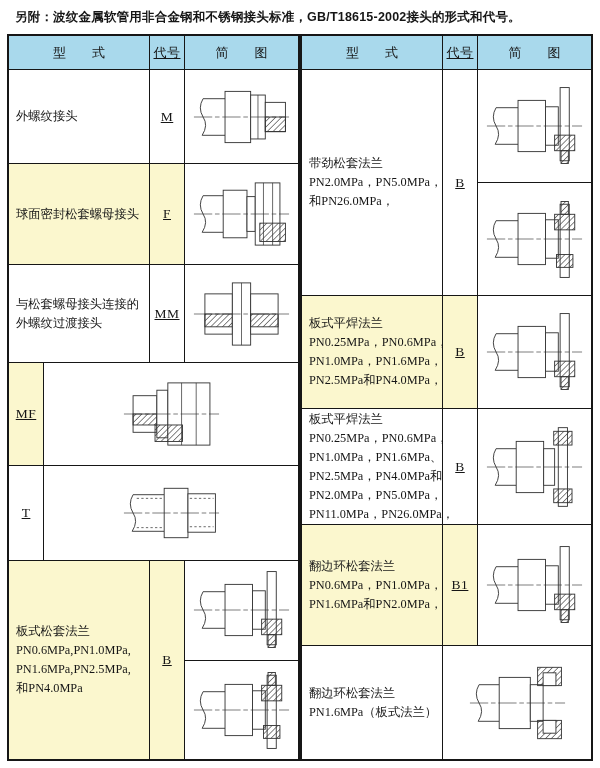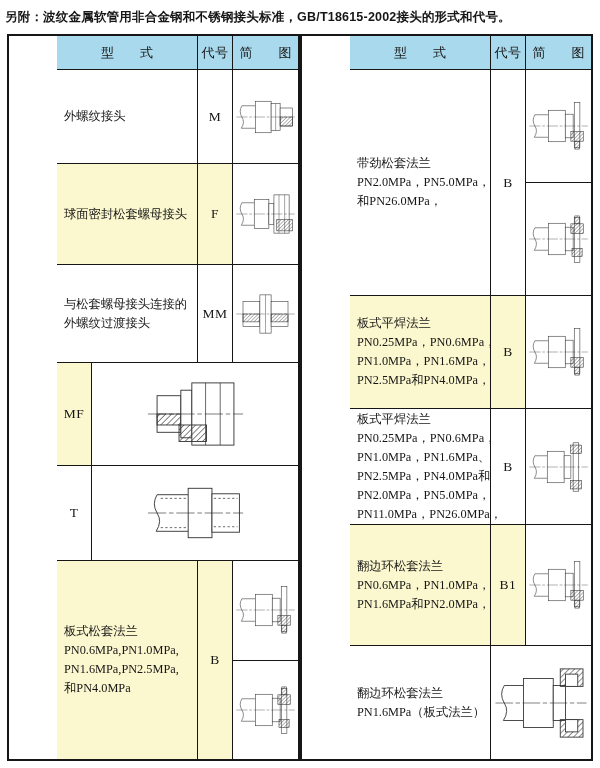--- a/index.html
+++ b/index.html
@@ -4,44 +4,43 @@
 <style>
   html,body{margin:0;padding:0}
   body{
     width:600px;height:768px;background:#fff;overflow:hidden;
     font-family:"Liberation Serif","DejaVu Serif",serif;
     color:var(--text,#161616);
   }
   .title{
     font-family:"Liberation Sans","DejaVu Sans",sans-serif;
     font-weight:bold;font-size:12.5px;letter-spacing:.2px;
-    padding:9px 6px 8px 5px;white-space:nowrap;
+    padding:9px 6px 8px 15px;white-space:nowrap;
   }
   .tables{display:flex;margin-left:7px;width:586px}
   .ftable{
     width:293px;box-sizing:border-box;background:#fff;
     border:2px solid var(--border,#161616);
     display:flex;flex-direction:column;
   }
   .trow{
     display:flex;box-sizing:border-box;flex:0 0 auto;
     border-bottom:1px solid var(--border,#161616);
-    margin-left:48px;
   }
   .trow:last-child{border-bottom:none}
   .cell{box-sizing:border-box;border-right:1px solid var(--border,#161616);min-width:0}
   .cell:last-child{border-right:none}
   .type{
     width:141px;display:flex;align-items:center;
     padding:2px 16px 2px 7px;
   }
   .tline{font-size:12.3px;line-height:19px;white-space:nowrap}
   .code{
     width:35px;display:flex;align-items:center;justify-content:center;
-    font-size:13.5px;letter-spacing:.5px;
+    font-size:13.5px;letter-spacing:.5px;text-decoration:underline;
   }
   .diag-col{flex:1;display:flex;flex-direction:column;background:#fff}
   .dcell{
     flex:1 1 0;min-height:0;display:flex;align-items:center;justify-content:center;
     border-bottom:1px solid var(--border,#161616);padding:1px;
   }
   .dcell:last-child{border-bottom:none}
   .header .cell{
     background:var(--hdr,#a9d9ec);
     display:flex;align-items:center;justify-content:center;

